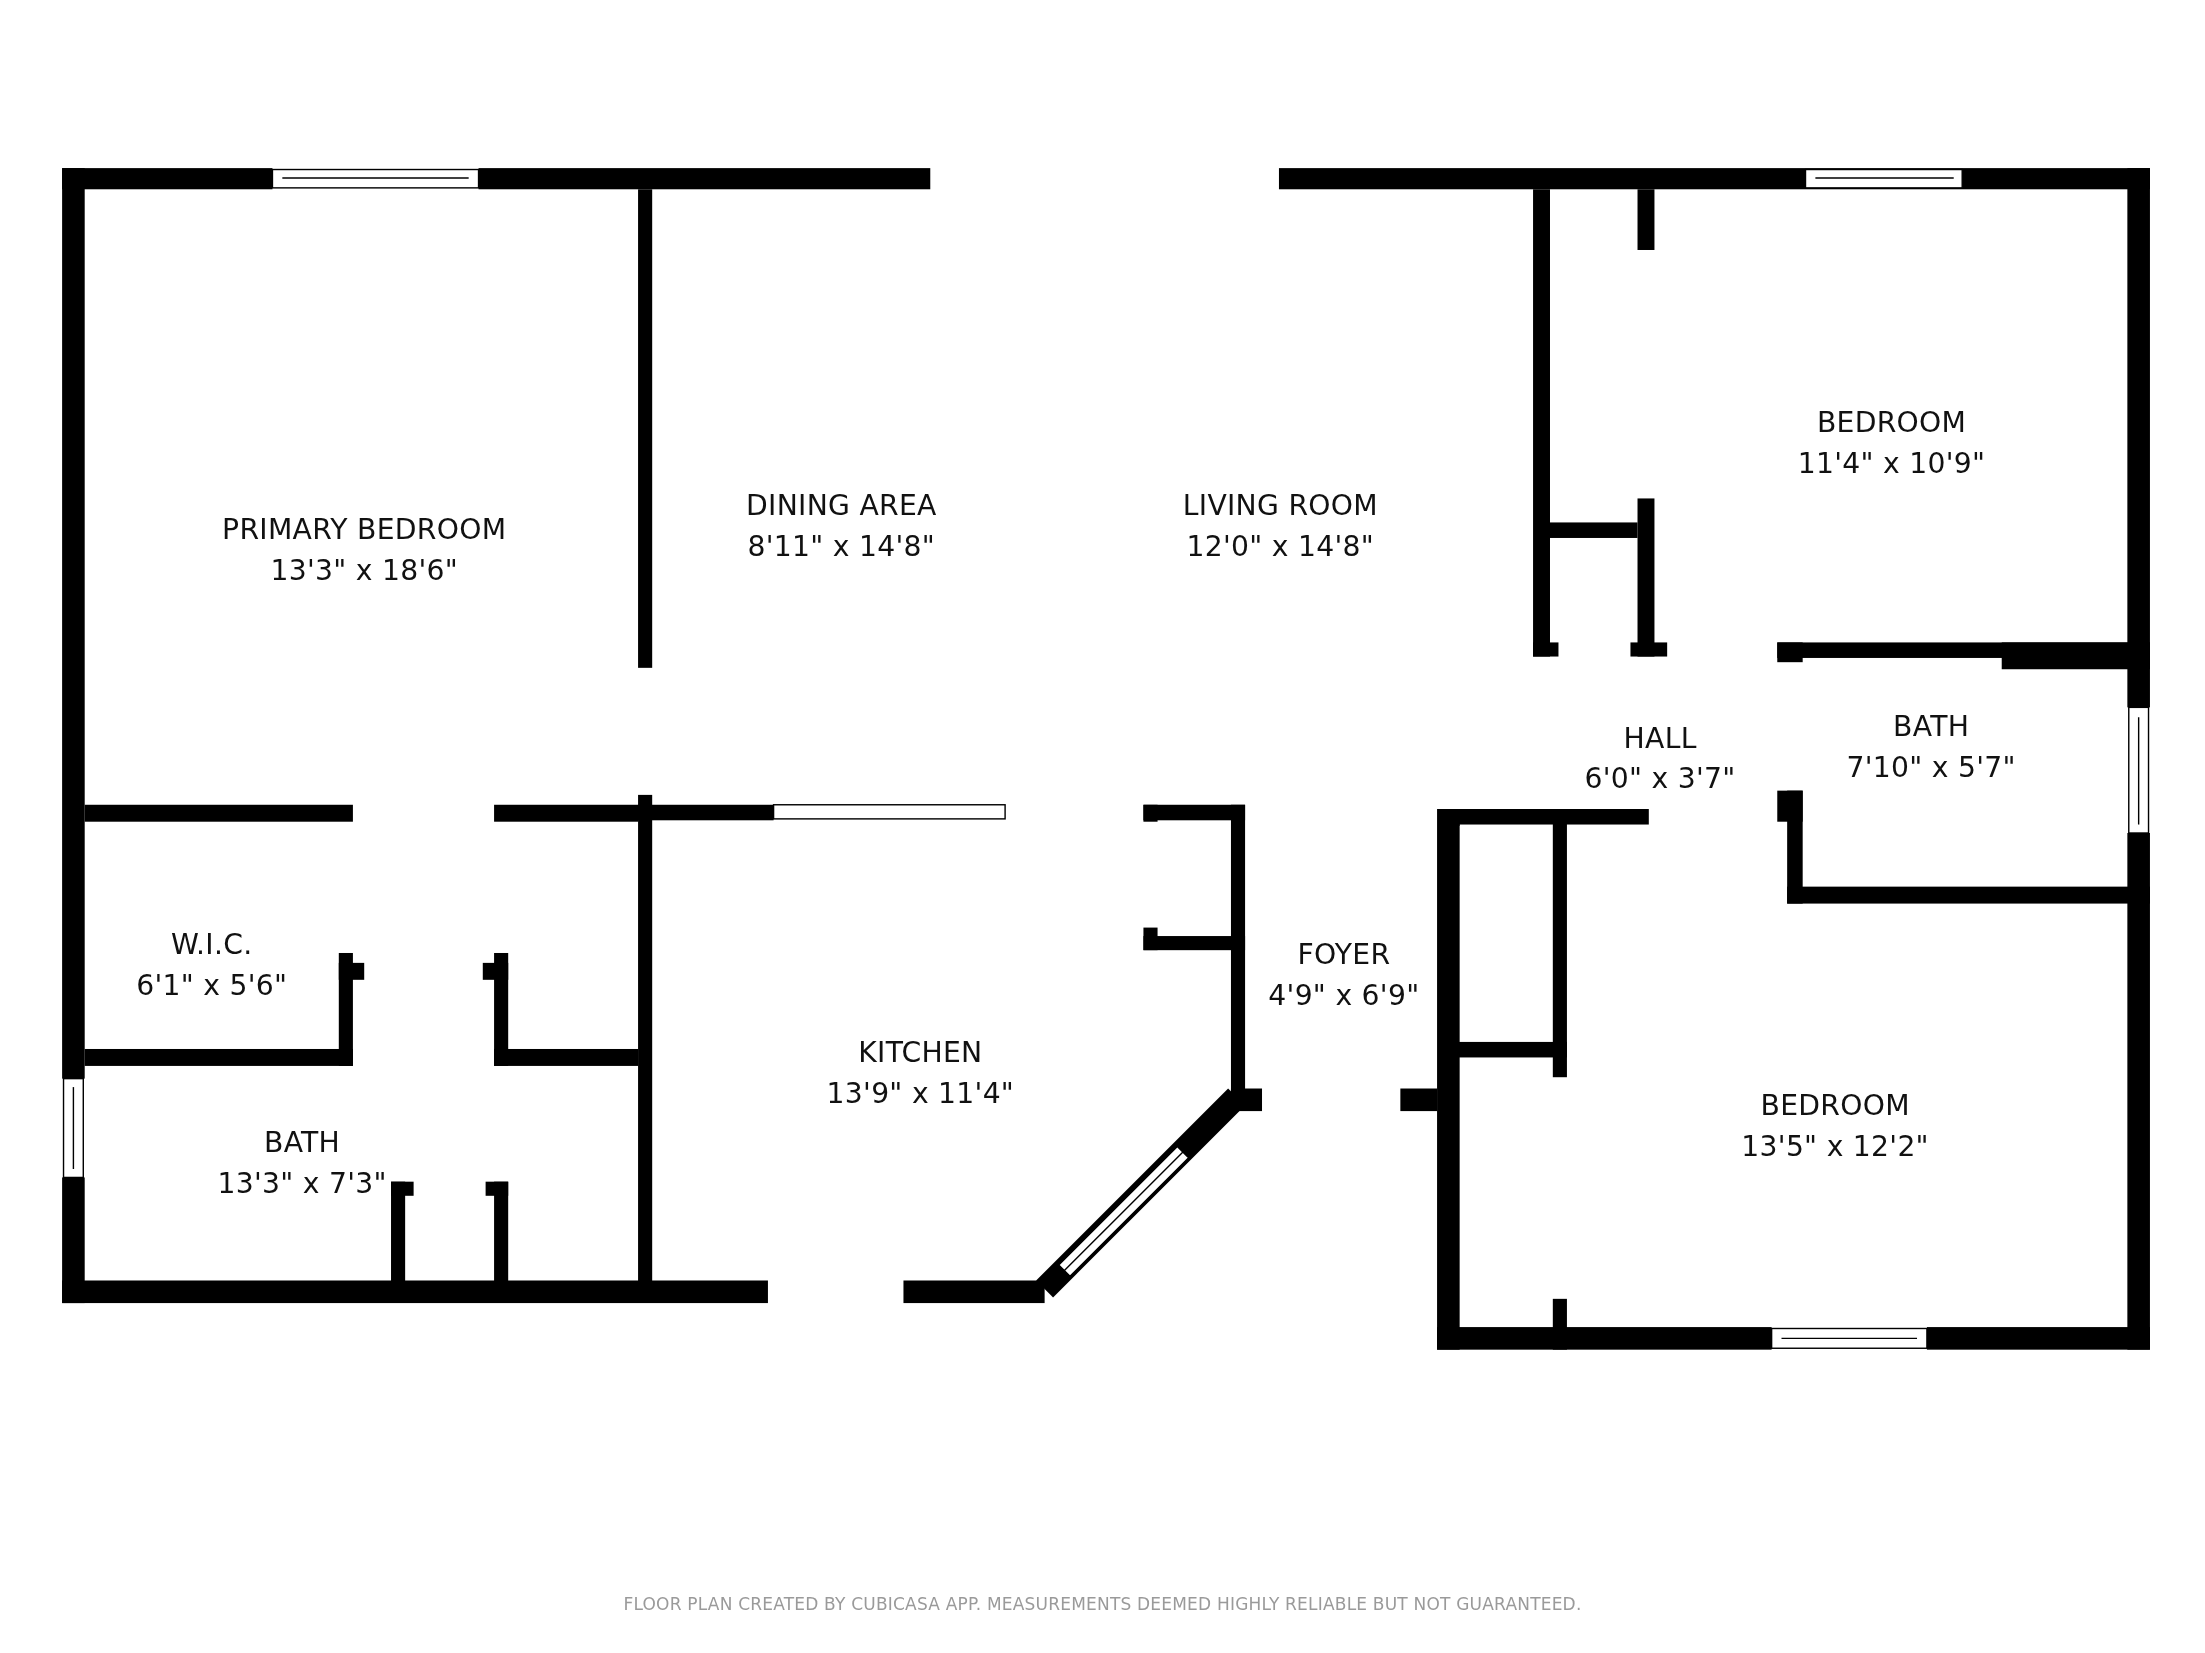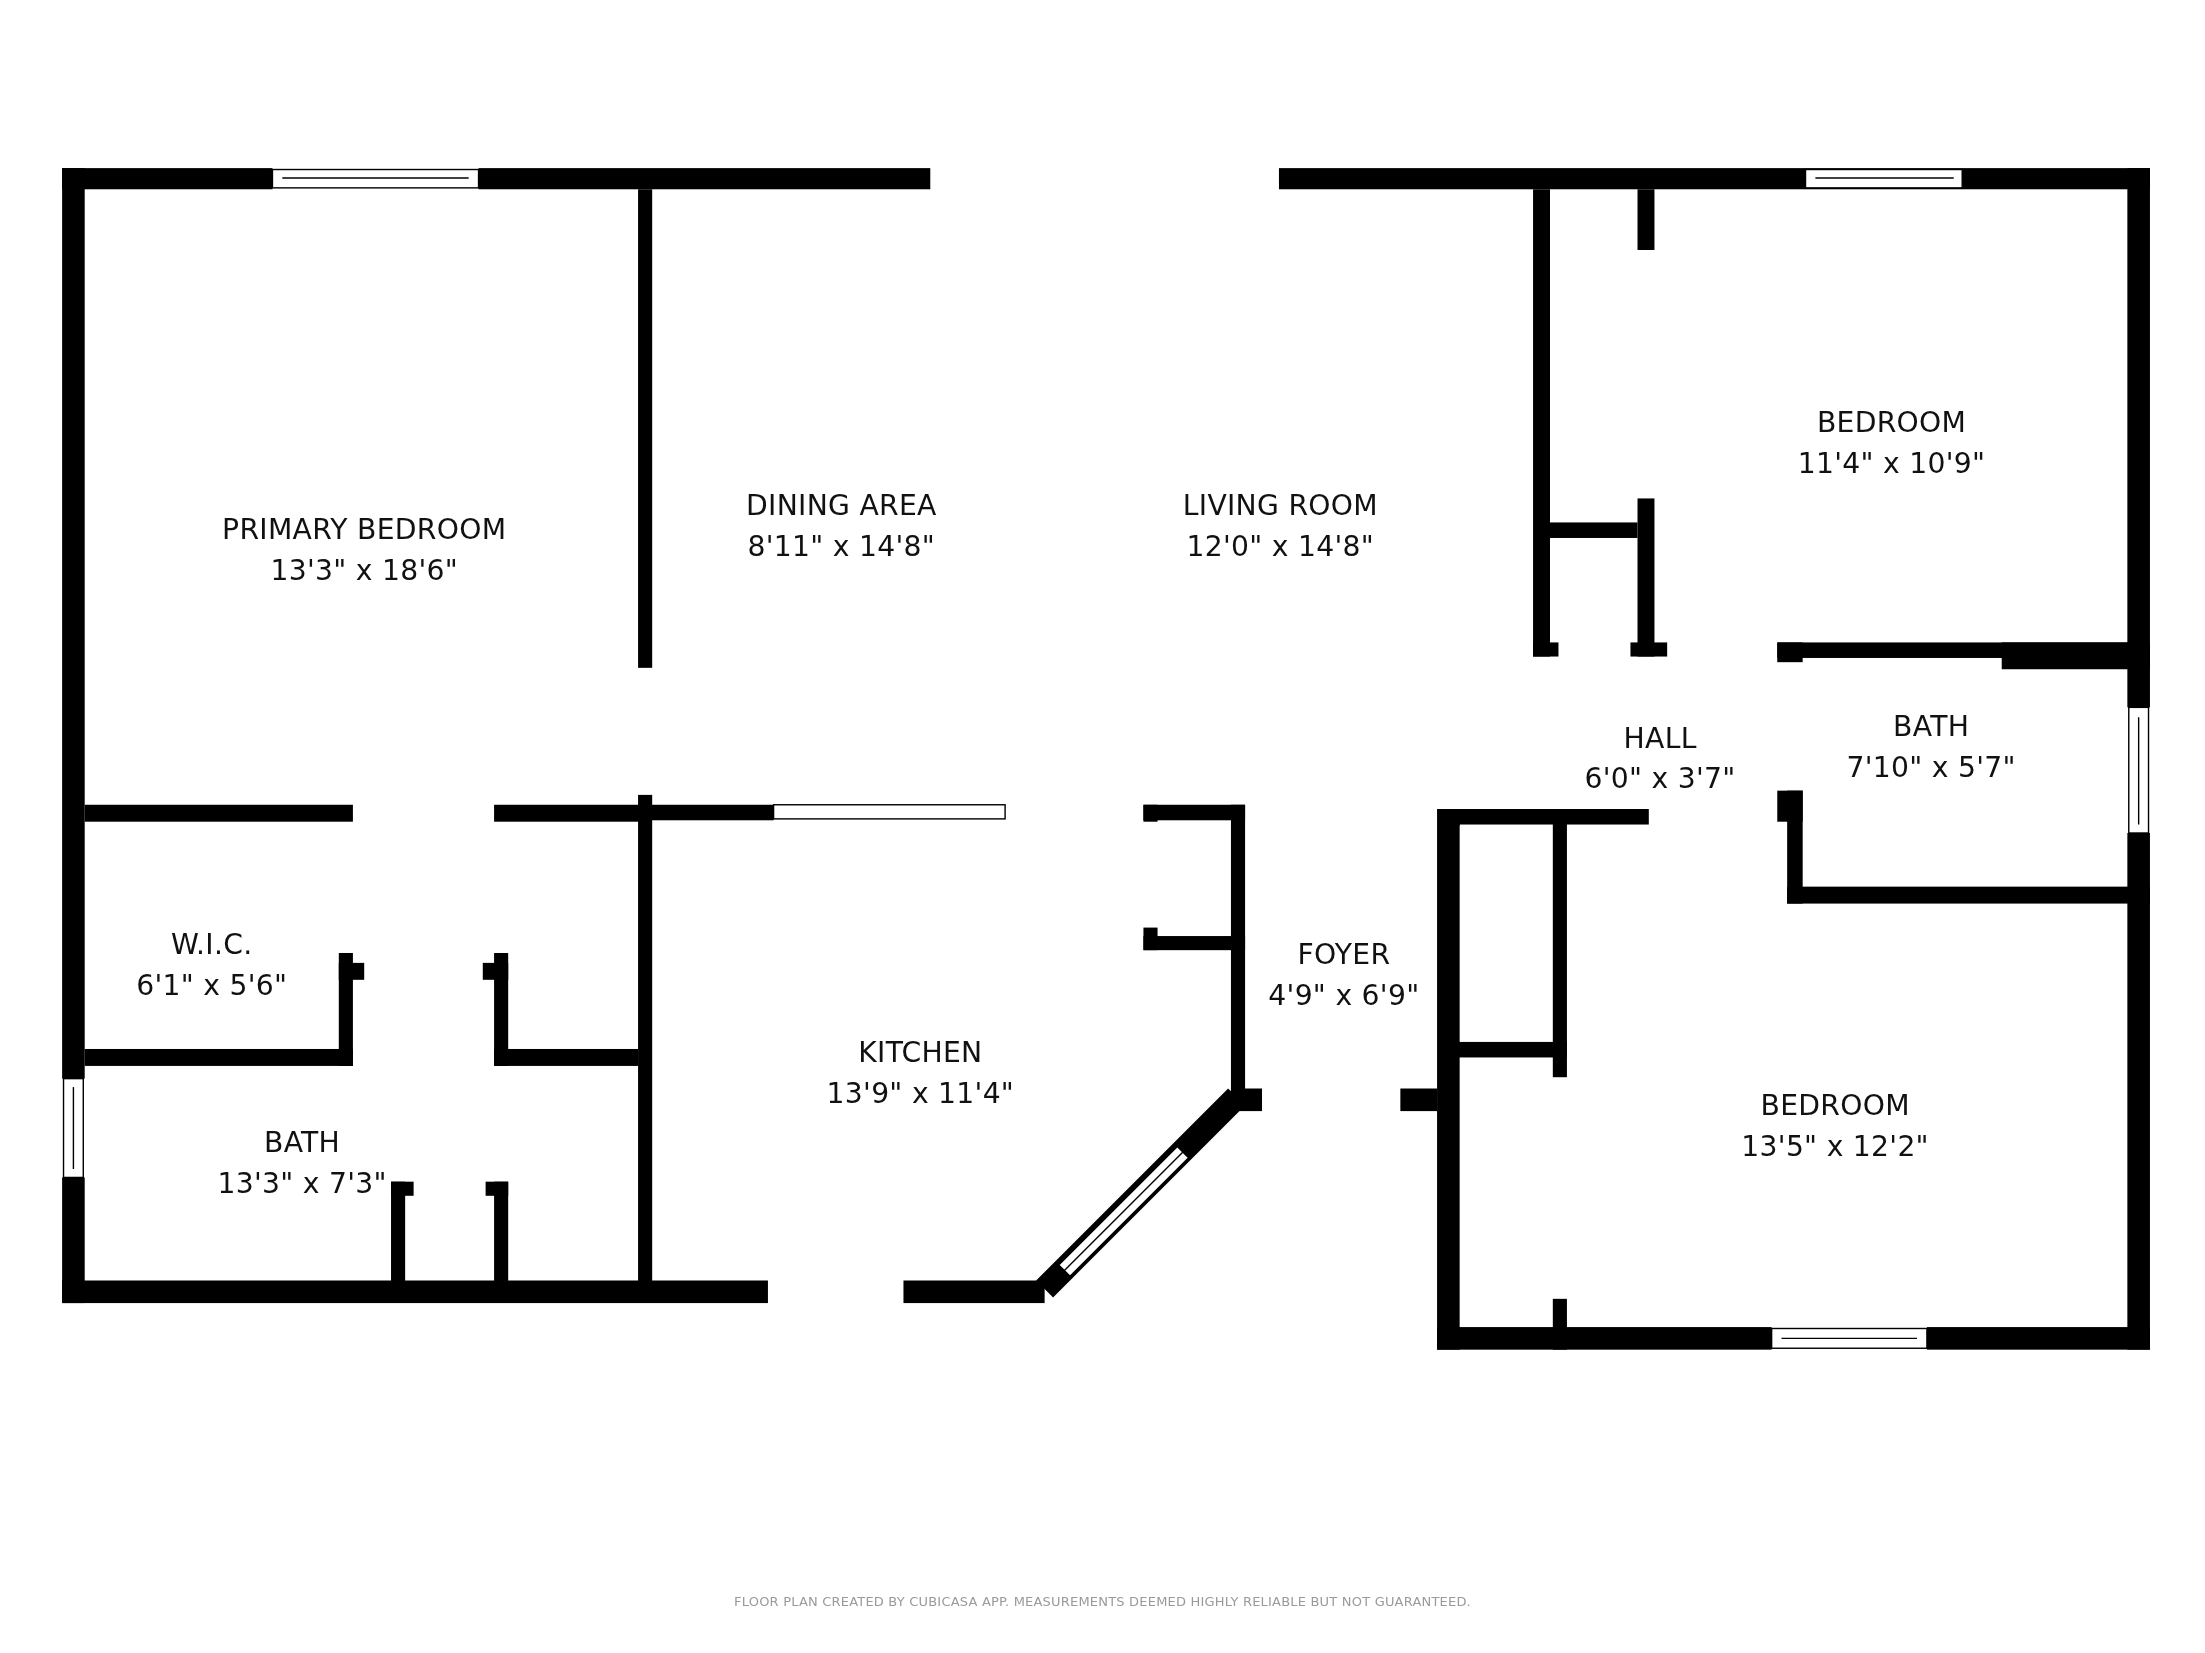--- a/index.html
+++ b/index.html
@@ -1,20 +1,20 @@
 <!DOCTYPE html>
 <html style="font-size:11.8px"><head>
 <meta charset="utf-8">
 <style>
   html,body{margin:0;padding:0;background:#ffffff;}
   body{width:2205px;height:1654px;overflow:hidden;position:relative;}
   #plan{position:absolute;left:0;top:0;width:2205px;height:1654px;}
   .room-name,.room-dim{font-family:"DejaVu Sans",sans-serif;fill:#111111;text-anchor:middle;font-size:20px;letter-spacing:0.2px;}
   .footer{position:absolute;left:0;width:2205px;top:1594px;text-align:center;
-    font-family:"DejaVu Sans",sans-serif;font-size:13px;color:#9a9a9a;letter-spacing:0.2px;}
+    font-family:"DejaVu Sans",sans-serif;font-size:17px;color:#9a9a9a;letter-spacing:0.2px;}
 </style>
 </head>
 <body>
 
 <svg id="plan" viewBox="0 0 1562 1171.5" xmlns="http://www.w3.org/2000/svg">
   <g fill="#000">
 
     <rect x="44" y="119" width="149" height="15"></rect>
     <rect x="339" y="119" width="320" height="15"></rect>
     <rect x="906" y="119" width="617" height="15"></rect>

